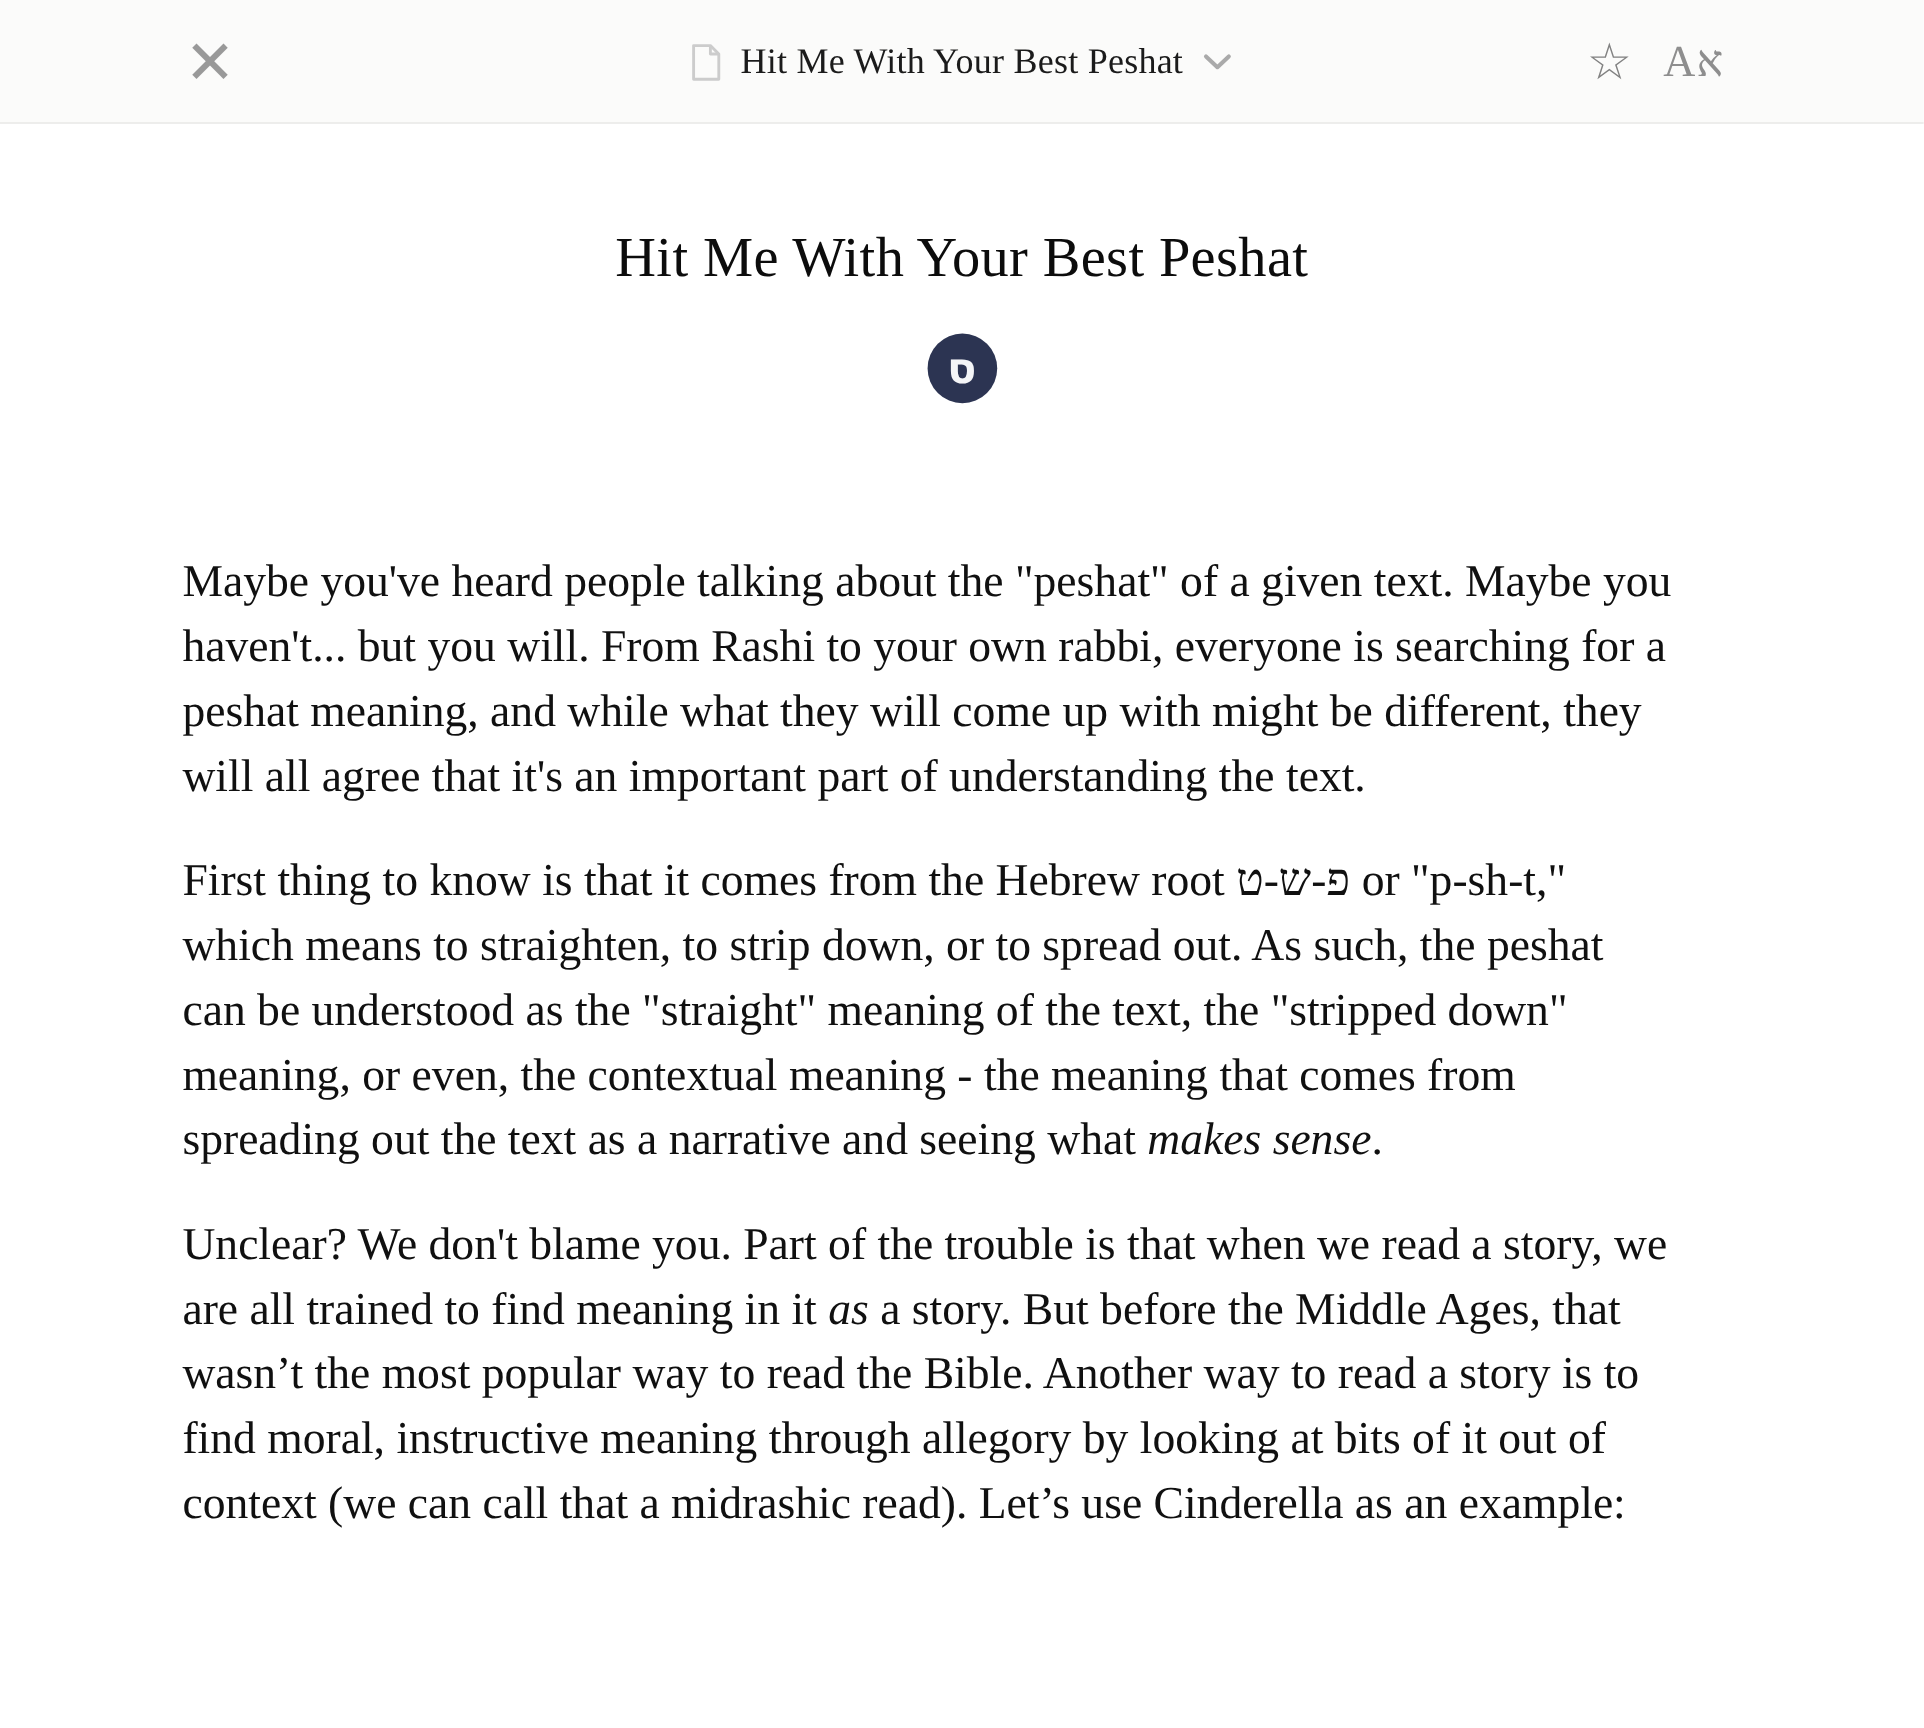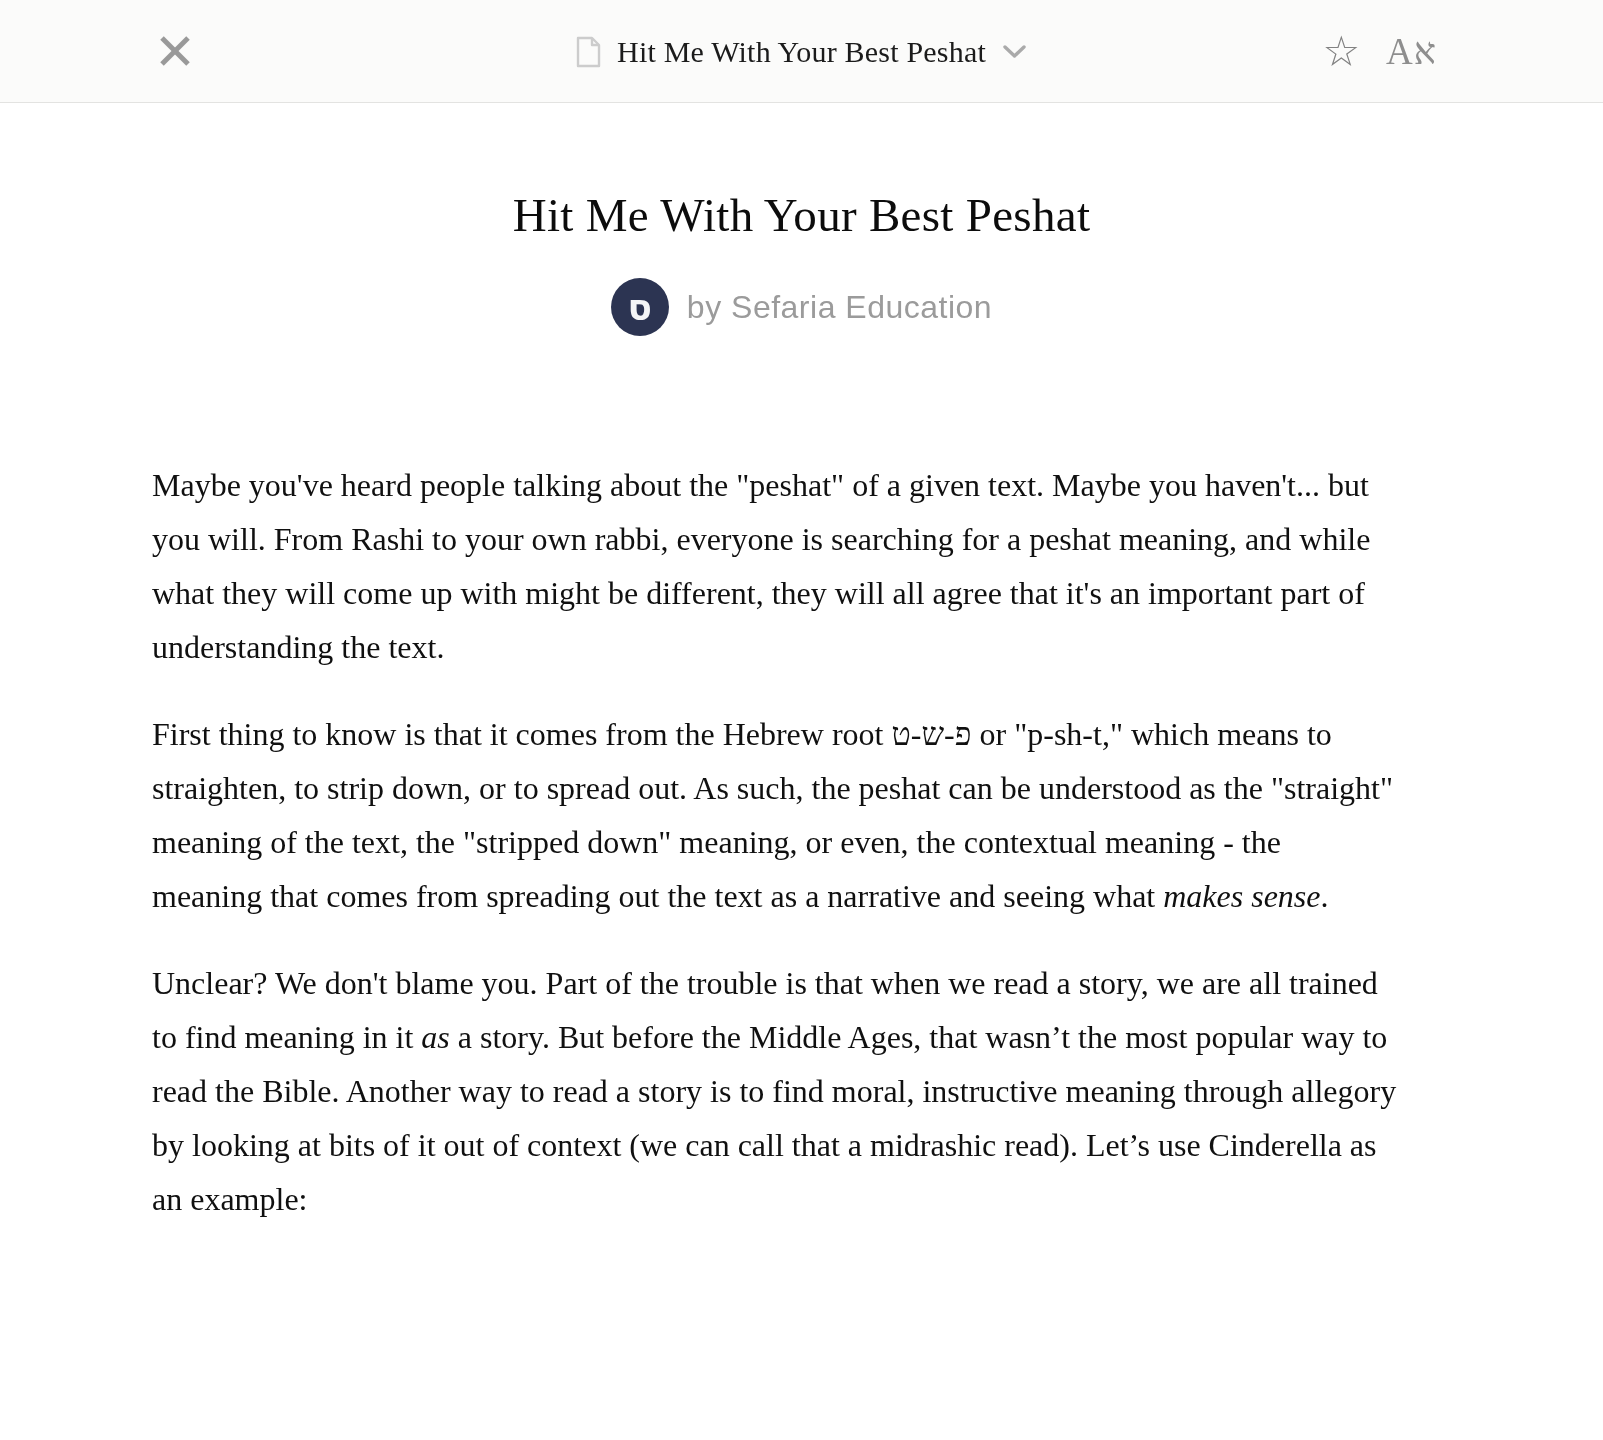--- a/index.html
+++ b/index.html
@@ -126,21 +126,21 @@
     font-size: 32px;
     color: #9b9b9b;
     letter-spacing: 0.5px;
   }
 
   
   .sheet-body {
     margin-top: 122px;
     margin-left: 152px;
     width: 1245px;
-    font-size: 32px;
+    font-size: 38px;
     line-height: 54px;
     color: #101010;
   }
   .sheet-body p.para {
     margin: 0 0 33px 0;
   }
   .sheet-body em {
     font-style: italic;
   }
 
@@ -181,20 +181,19 @@
     <button class="star-btn">☆</button>
     <button class="fontsize-btn">Aא</button>
   </div>
 
 </div>
 
 <h1 class="sheet-title">Hit Me With Your Best Peshat</h1>
 
 <div class="byline">
   <span class="avatar">ס</span>
-  <span class="byline-text">by Sefaria Education</span>
 </div>
 
 <div class="sheet-body">
     <p class="para"><span>Maybe you've heard people talking about the "peshat" of a given text. Maybe you haven't... but you will. From Rashi to your own rabbi, everyone is searching for a peshat meaning, and while what they will come up with might be different, they will all agree that it's an important part of understanding the text.</span></p>
     <p class="para"><span>First thing to know is that it comes from the Hebrew root פ-ש-ט or "p-sh-t," which means to straighten, to strip down, or to spread out. As such, the peshat can be understood as the "straight" meaning of the text, the "stripped down" meaning, or even, the contextual meaning - the meaning that comes from spreading out the text as a narrative and seeing what </span><em>makes sense</em><span>.</span></p>
     <p class="para"><span>Unclear? We don't blame you. Part of the trouble is that when we read a story, we are all trained to find meaning in it </span><em>as</em><span> a story. But before the Middle Ages, that wasn’t the most popular way to read the Bible. Another way to read a story is to find moral, instructive meaning through allegory by looking at bits of it out of context (we can call that a midrashic read). Let’s use Cinderella as an example:</span></p>
   </div>
 
 </body></html>

